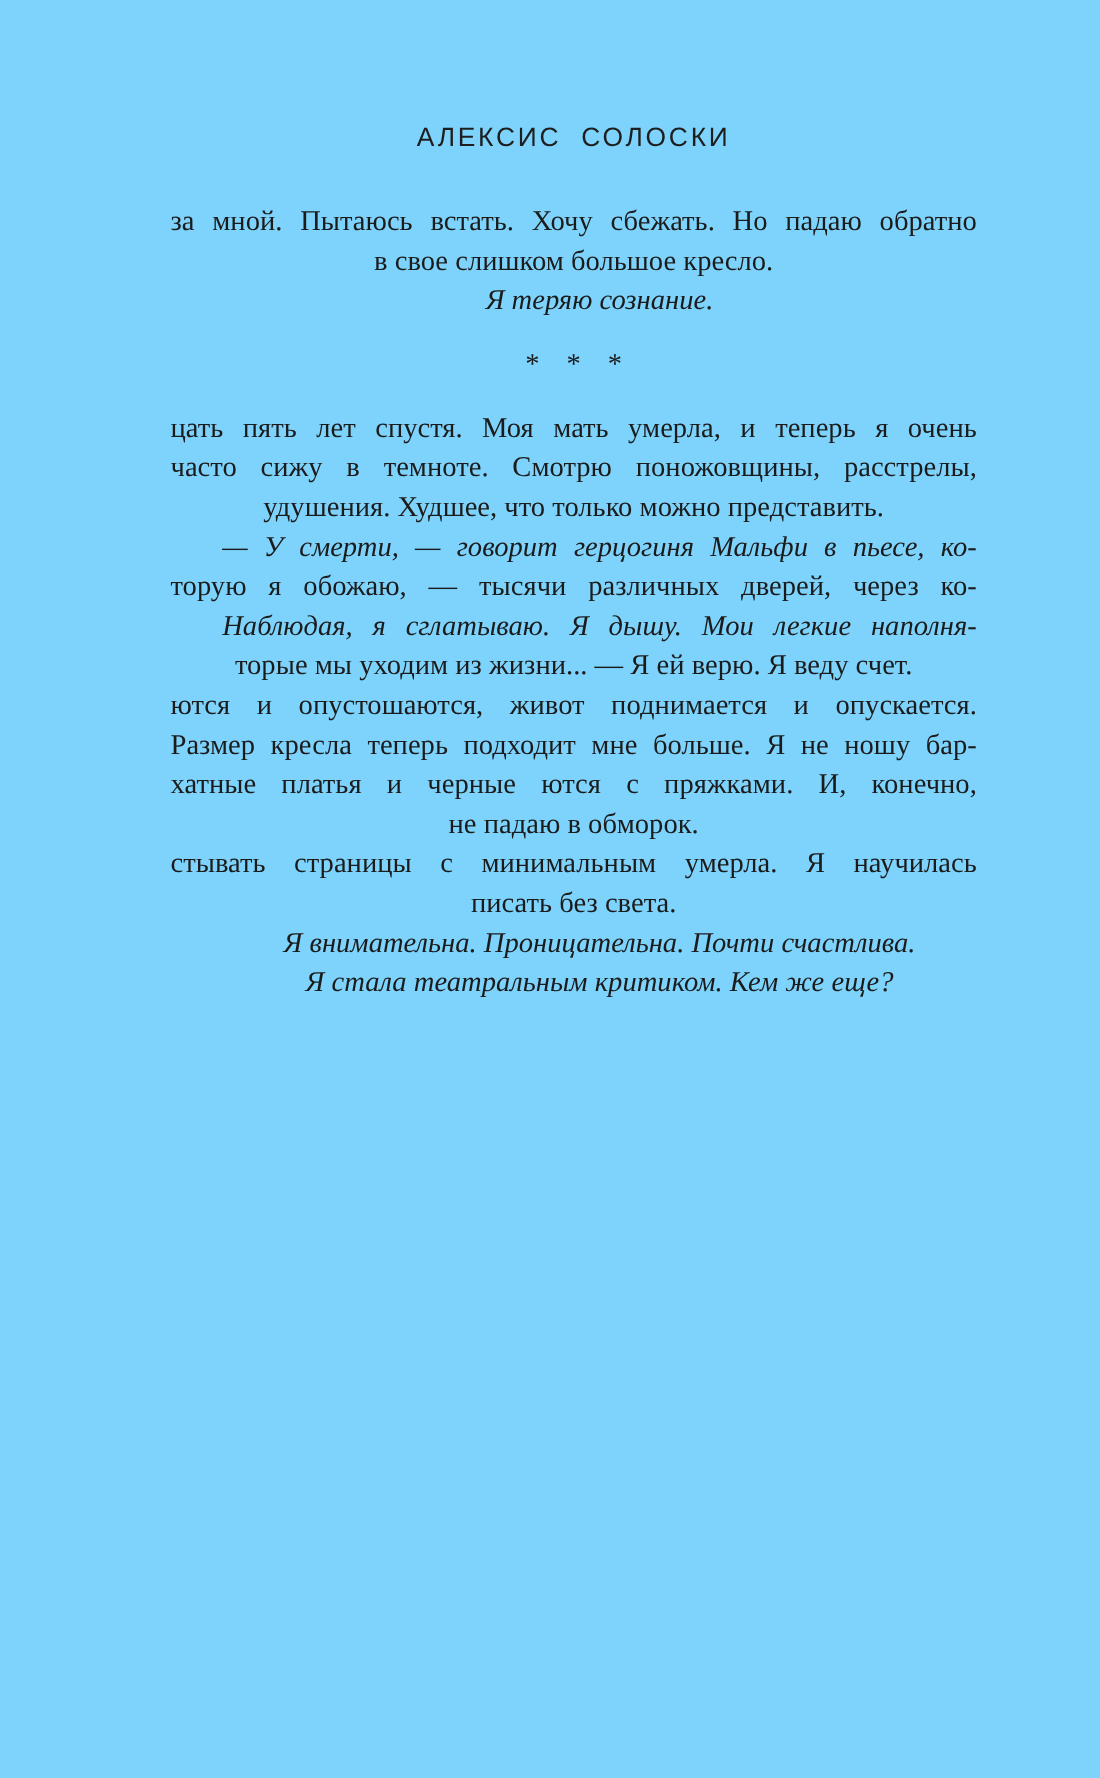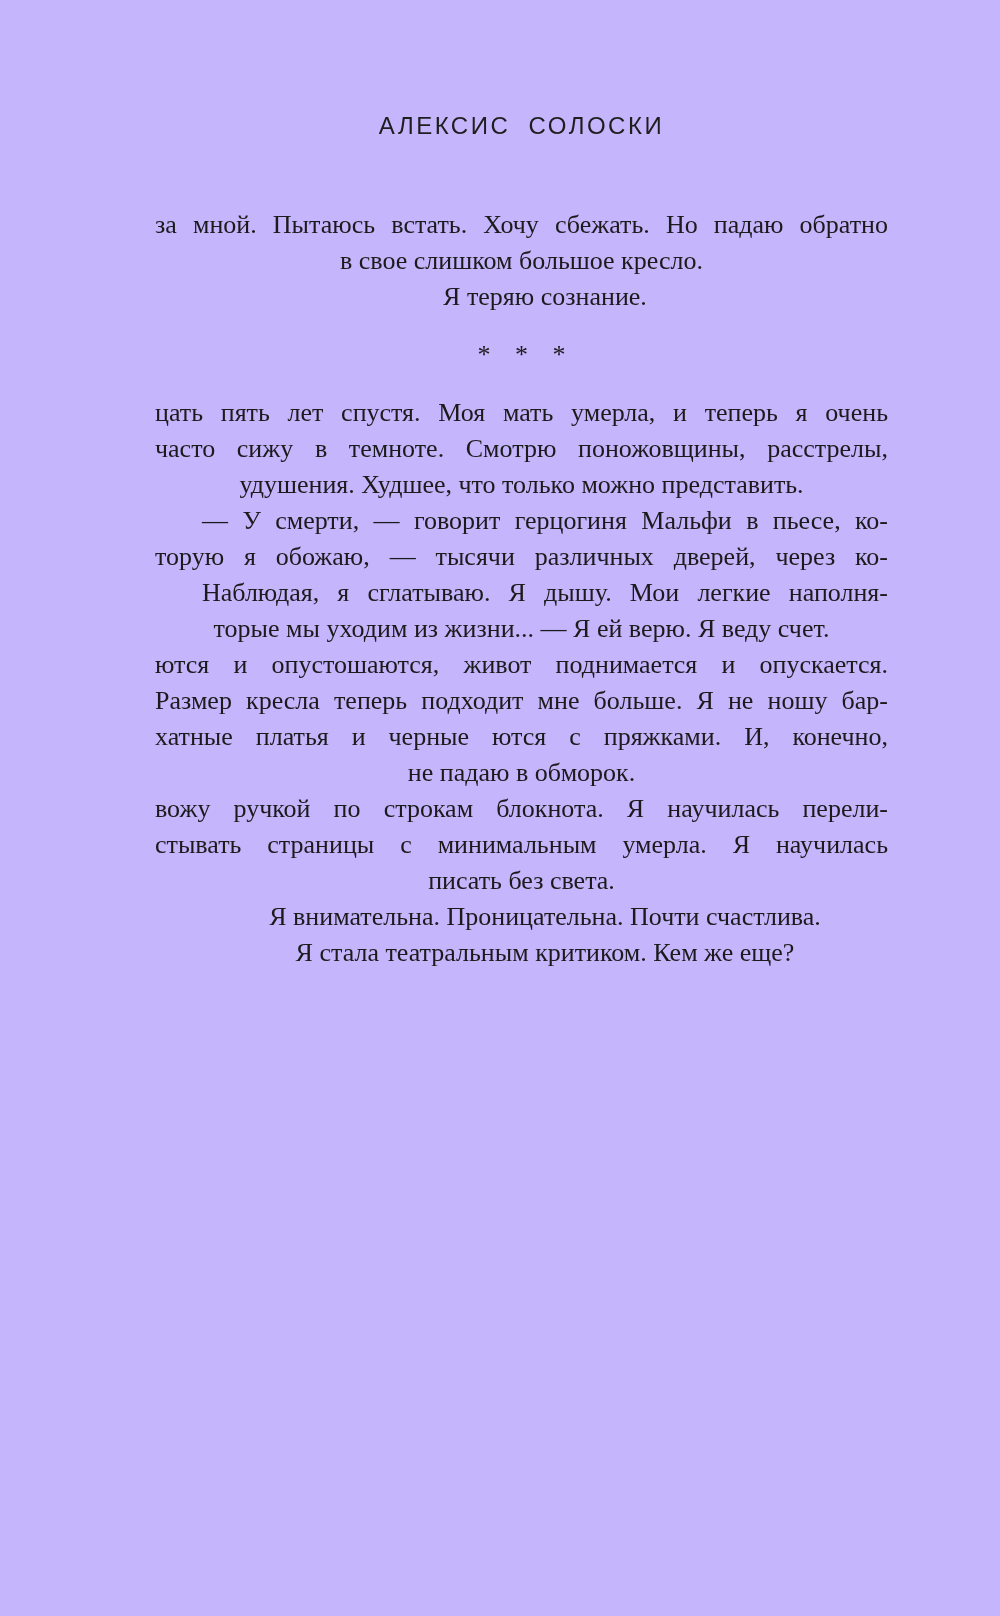--- a/index.html
+++ b/index.html
@@ -3,21 +3,21 @@
 <meta charset="utf-8">
 <style>
   html, body {
     margin: 0;
     padding: 0;
   }
   .page {
     position: relative;
     width: 1000px;
     height: 1616px;
-    background: #c4b5fd;
+    background: #7dd3fc;
     overflow: hidden;
     font-family: "Liberation Serif", serif;
     color: #1b1b1b;
   }
   .running-header {
     position: absolute;
     left: 155px;
     top: 112px;
     width: 733px;
     text-align: center;
@@ -27,34 +27,34 @@
     letter-spacing: 2.5px;
     word-spacing: 9px;
     color: #1e1e1e;
   }
   .text-block {
     position: absolute;
     left: 155px;
     top: 183px;
     width: 733px;
     font-size: 26px;
-    margin-top: 24px;
   }
   .line {
     height: 36px;
     line-height: 36px;
     text-align: center;
     white-space: normal;
   }
   .line.justify {
     text-align: justify;
     text-align-last: justify;
   }
   .line.indent {
     padding-left: 47px;
+    font-style: italic;
   }
   .separator {
     height: 80px;
     line-height: 80px;
     text-align: center;
     font-size: 26px;
     letter-spacing: 9px;
     padding-left: 9px; 
   }
 </style>
@@ -73,19 +73,18 @@
       <div class="line justify">часто сижу в темноте. Смотрю поножовщины, расстрелы,</div>
       <div class="line">удушения. Худшее, что только можно представить.</div>
       <div class="line justify indent">— У смерти, — говорит герцогиня Мальфи в пьесе, ко-</div>
       <div class="line justify">торую я обожаю, — тысячи различных дверей, через ко-</div>
       <div class="line justify indent">Наблюдая, я сглатываю. Я дышу. Мои легкие наполня-</div>
       <div class="line">торые мы уходим из жизни... — Я ей верю. Я веду счет.</div>
       <div class="line justify">ются и опустошаются, живот поднимается и опускается.</div>
       <div class="line justify">Размер кресла теперь подходит мне больше. Я не ношу бар-</div>
       <div class="line justify">хатные платья и черные ются с пряжками. И, конечно,</div>
       <div class="line">не падаю в обморок.</div>
-      <div class="line justify">вожу ручкой по строкам блокнота. Я научилась перели-</div>
       <div class="line justify">стывать страницы с минимальным умерла. Я научилась</div>
       <div class="line">писать без света.</div>
       <div class="line indent">Я внимательна. Проницательна. Почти счастлива.</div>
       <div class="line indent">Я стала театральным критиком. Кем же еще?</div>
     </div>
 </div>
 
 </body></html>

